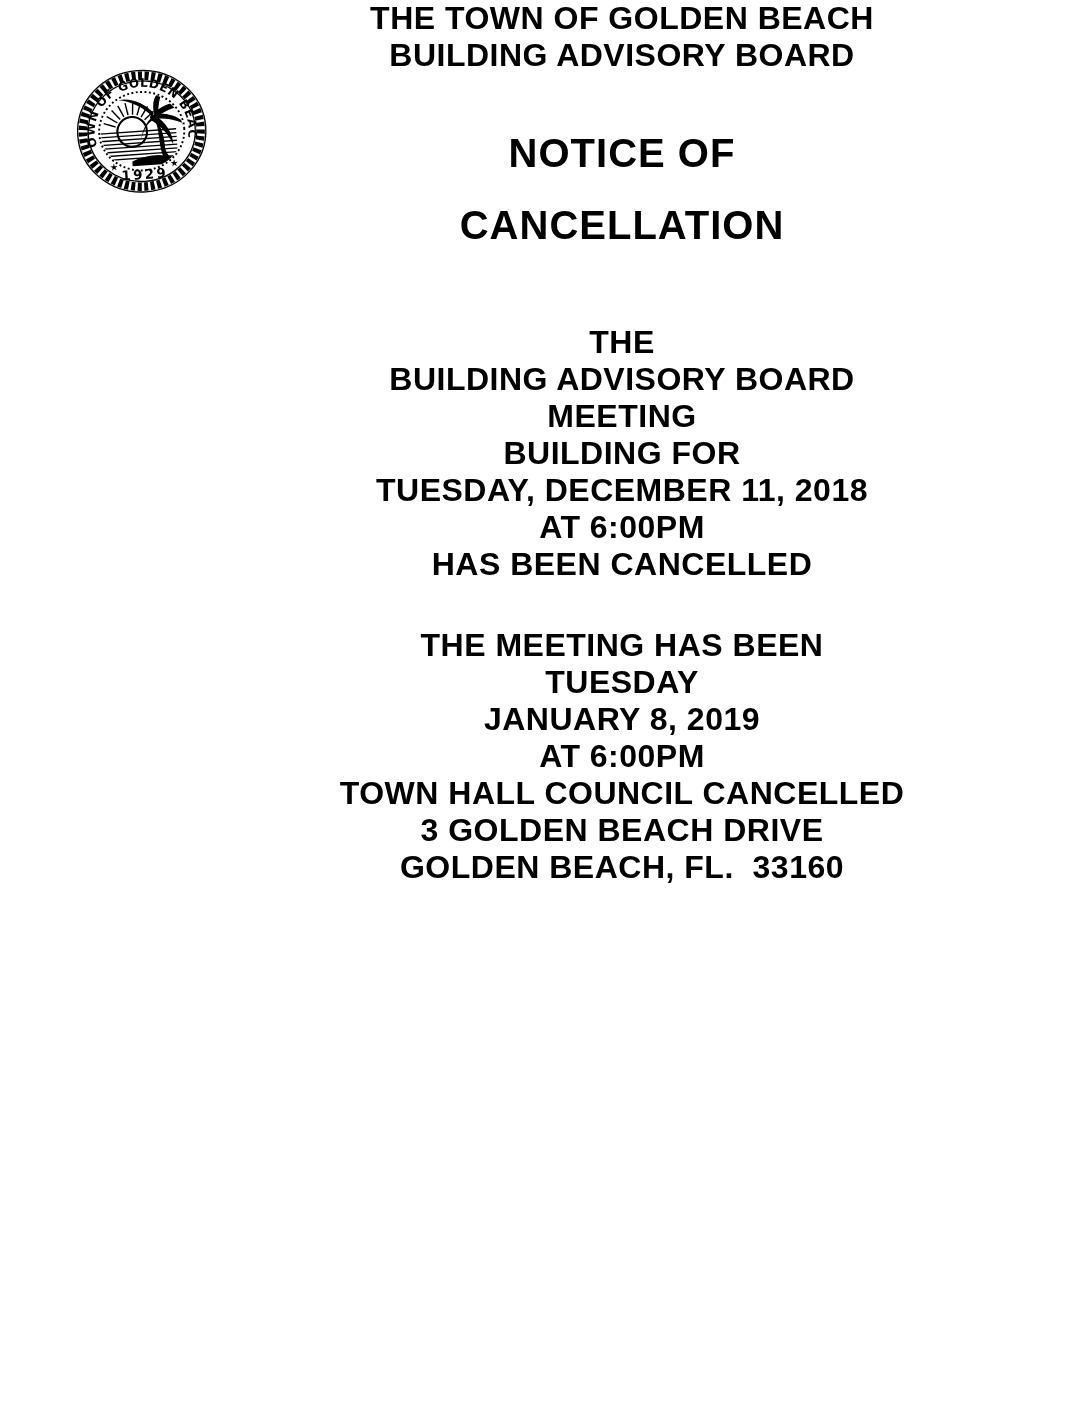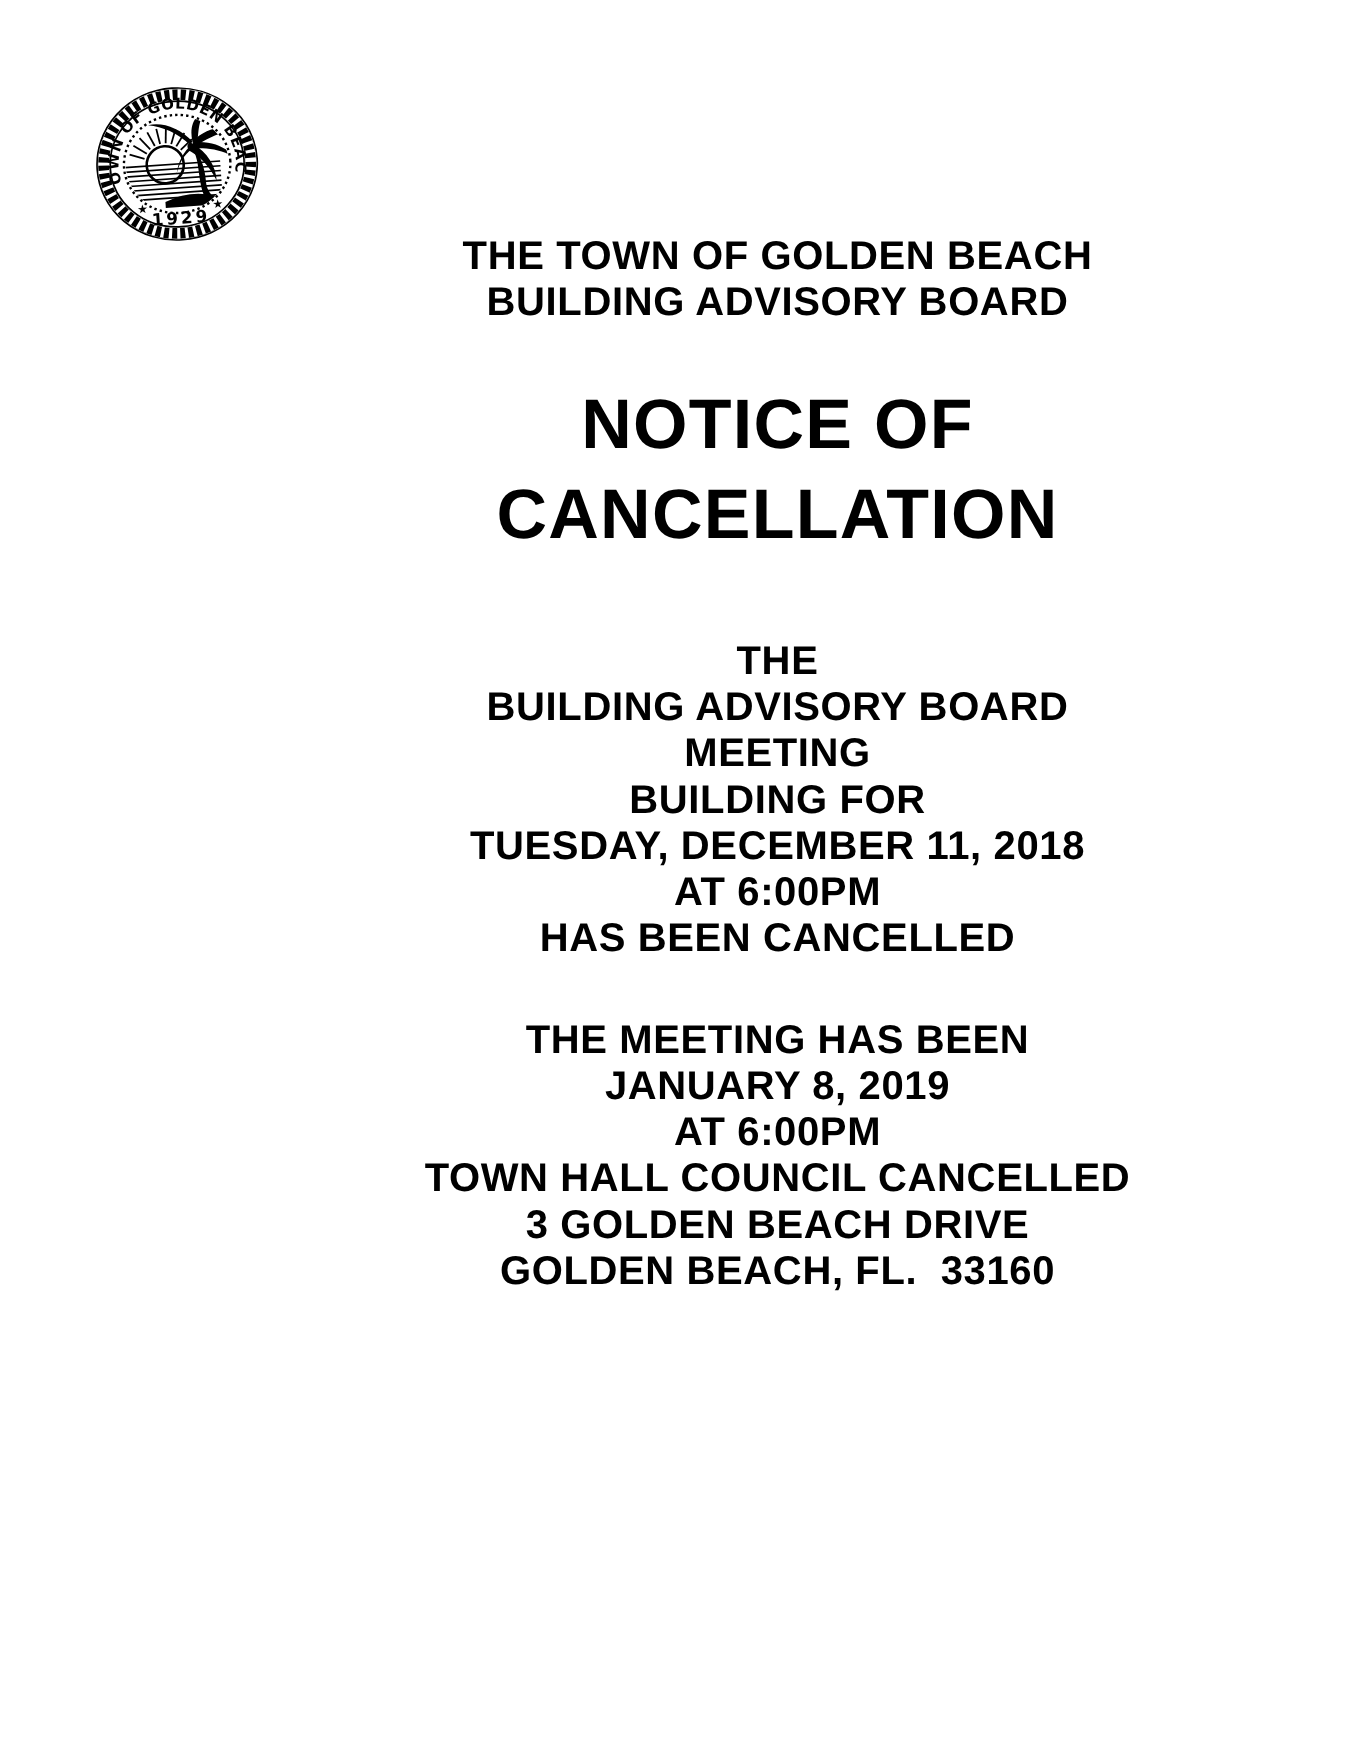--- a/index.html
+++ b/index.html
@@ -3,24 +3,24 @@
 <meta charset="utf-8">
 <style>
   * { margin:0; padding:0; box-sizing:border-box; }
   html,body { background:#ffffff; }
   .page {
     position:relative; width:1088px; height:1408px; background:#ffffff;
     font-family:"Liberation Sans","DejaVu Sans",sans-serif; font-weight:bold; color:#000;
     overflow:hidden; margin:0 auto;
   }
   .seal { position:absolute; left:72px; top:68px; width:140px; height:134px; transform:rotate(-4deg); }
-  .content { position:absolute; left:156px; top:0; width:932px; text-align:center; padding-top:186px; }
+  .content { position:absolute; left:156px; top:0; width:932px; text-align:center; }
   .line { white-space:pre-wrap; }
   .block-header  { font-size:32px; line-height:37px; letter-spacing:0.5px; }
-  .block-notice  { margin-top:43px; font-size:56px; line-height:72px; letter-spacing:1px; }
+  .block-notice  { margin-top:43px; font-size:40px; line-height:72px; letter-spacing:1px; }
   .block-cancel  { margin-top:63px; font-size:32px; line-height:37px; letter-spacing:0.5px; }
   .block-resched { margin-top:44px; font-size:32px; line-height:37px; letter-spacing:0.5px; }
   .seal text { font-family:"DejaVu Sans","Liberation Sans",sans-serif; font-weight:bold; fill:#000; }
 </style>
 </head>
 <body>
 
 <div class="page">
 
   <svg class="seal" viewBox="0 0 140 140" aria-hidden="true">
@@ -103,20 +103,21 @@
       <div class="line">BUILDING ADVISORY BOARD</div>
       <div class="line">MEETING</div>
       <div class="line">BUILDING FOR</div>
       <div class="line">TUESDAY, DECEMBER 11, 2018</div>
       <div class="line">AT 6:00PM</div>
       <div class="line">HAS BEEN CANCELLED</div>
     </div>
 
     <div class="block-resched">
       <div class="line">THE MEETING HAS BEEN</div>
+      <div class="line">TUESDAY</div>
       <div class="line">JANUARY 8, 2019</div>
       <div class="line">AT 6:00PM</div>
       <div class="line">TOWN HALL COUNCIL CANCELLED</div>
       <div class="line">3 GOLDEN BEACH DRIVE</div>
       <div class="line">GOLDEN BEACH, FL.  33160</div>
     </div>
 
   </div>
 </div>
 

